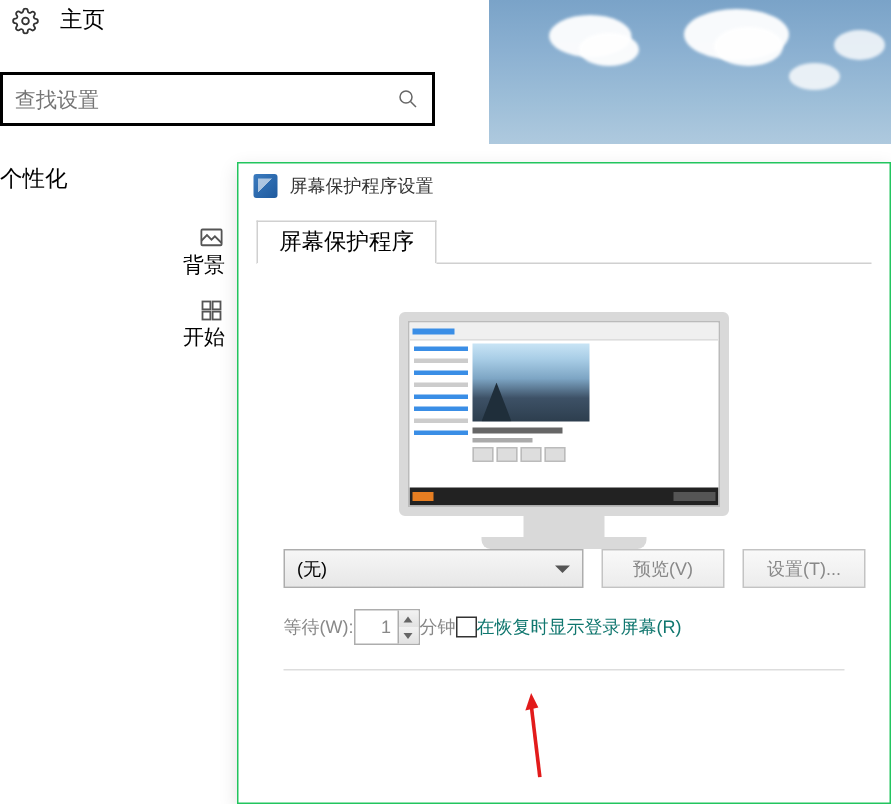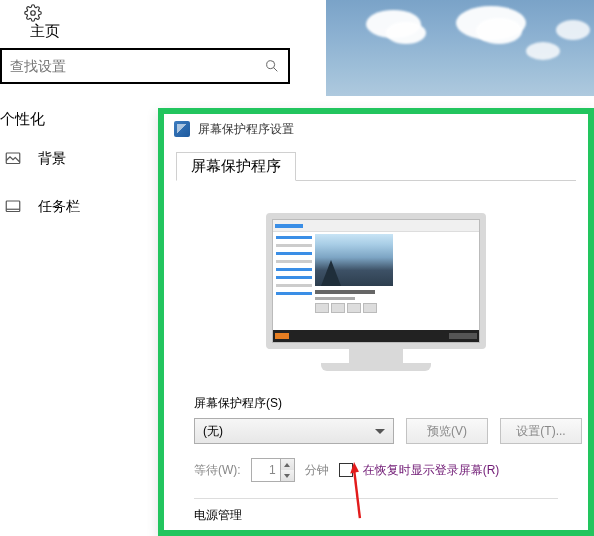--- a/index.html
+++ b/index.html
@@ -1,40 +1,40 @@
 <!DOCTYPE html>
 <html><head>
 <meta charset="utf-8">
 <style>
 * { box-sizing: border-box; margin: 0; padding: 0; font-family: "Microsoft YaHei", "Segoe UI", sans-serif; }
 body { background: #fff; width: 594px; height: 536px; overflow: hidden; position: relative; }
 
 .settings-bg { position: absolute; left: 0; top: 0; width: 594px; height: 536px; background: #fff; }
 
-.home-row { position: absolute; left: 16px; top: 4px; display: flex; align-items: flex-start; flex-direction: column; }
+.home-row { position: absolute; left: 0; top: 4px; display: flex; align-items: center; }
 .gear-icon { width: 18px; height: 18px; margin-left: 8px; color: #333; }
 .home-label { margin-left: 14px; font-size: 15px; color: #000; }
 
 .search-box { position: absolute; left: 0; top: 48px; width: 290px; height: 36px; border: 2px solid #000; display: flex; align-items: center; padding: 0 8px; }
 .search-input { border: none; outline: none; font-size: 14px; flex: 1; color: #666; background: transparent; }
 .search-icon { width: 16px; height: 16px; stroke: #666; fill: none; stroke-width: 1.5; }
 
 .section-title { position: absolute; left: 0; top: 110px; font-size: 15px; color: #000; }
 
 .nav-list { position: absolute; left: 0; top: 150px; width: 150px; }
-.nav-item { display: flex; align-items: flex-start; height: 48px; padding-left: 4px; cursor: pointer; }
+.nav-item { display: flex; align-items: flex-end; height: 48px; padding-left: 20px; cursor: pointer; flex-direction: column; }
 .nav-icon { width: 18px; height: 18px; color: #555; flex-shrink: 0; }
 .nav-label { margin-left: 16px; font-size: 14px; color: #000; }
 .nav-item.active .nav-icon { color: #0078d7; }
 .nav-item.active .nav-label { color: #0078d7; }
 
 .preview-img { position: absolute; right: 0; top: 0; width: 268px; height: 96px; background: linear-gradient(to bottom, #7aa3c8 0%, #8bb0d1 35%, #9dbed8 70%, #aec9de 100%); overflow: hidden; }
 .cloud { position: absolute; background: #fff; border-radius: 50%; filter: blur(1px); opacity: 0.95; }
 
-.dialog { position: absolute; left: 158px; top: 108px; width: 436px; height: 428px; background: #fff; border: 6px solid #22c55e; box-shadow: 0 4px 12px rgba(0,0,0,0.12); }
+.dialog { position: absolute; left: 158px; top: 108px; width: 436px; height: 428px; background: #fff; border: 1px solid #22c55e; box-shadow: 0 4px 12px rgba(0,0,0,0.12); }
 .dialog-titlebar { height: 30px; display: flex; align-items: center; padding: 0 10px; }
 .dialog-title-icon { width: 16px; height: 16px; background: linear-gradient(135deg,#3b7bbf,#1e5a9e); border-radius: 2px; margin-right: 8px; position: relative; }
 .dialog-title-icon::after { content:""; position:absolute; inset:3px; background:linear-gradient(135deg,#fff 0%,#fff 45%, transparent 46%); opacity:0.6; }
 .dialog-title { font-size: 12px; color: #333; }
 
 .tab-strip { margin: 8px 12px 0 12px; border-bottom: 1px solid #d0d0d0; display: flex; }
 .tab { background: #fff; border: 1px solid #d0d0d0; border-bottom: 1px solid #fff; padding: 4px 14px; font-size: 15px; margin-bottom: -1px; }
 
 .monitor-wrap { display: flex; justify-content: center; margin-top: 32px; }
 .monitor { width: 220px; }
@@ -56,22 +56,22 @@
 .ms-bottom::after { content:""; position:absolute; right:2px; top:3px; width:28px; height:6px; background:#555; }
 .monitor-stand { width: 54px; height: 14px; background: #d9d9d9; margin: 0 auto; }
 .monitor-base { width: 110px; height: 8px; background: #d9d9d9; margin: 0 auto; border-radius: 0 0 6px 6px; }
 
 .group-label { font-size: 12px; margin: 24px 0 6px 30px; color: #000; }
 .ss-row { display: flex; align-items: center; margin-left: 30px; gap: 12px; }
 .combo { width: 200px; height: 26px; border: 1px solid #adadad; background: linear-gradient(#f6f6f6,#e7e7e7); display: flex; align-items: center; padding: 0 8px; justify-content: space-between; font-size: 12px; }
 .combo-arrow { width: 0; height: 0; border-left: 5px solid transparent; border-right: 5px solid transparent; border-top: 5px solid #555; }
 .btn { width: 82px; height: 26px; border: 1px solid #c3c3c3; background: linear-gradient(#f9f9f9,#ececec); font-size: 12px; color: #888; display:flex; align-items:center; justify-content:center; }
 
-.wait-row { display: flex; align-items: center; margin: 14px 0 0 30px; font-size: 12px; color: #888; gap: 10px; }
-.wait-row .enabled { color: #701a75; }
+.wait-row { display: flex; align-items: center; margin: 14px 0 0 30px; font-size: 12px; color: #888; }
+.wait-row .enabled { color: #0f766e; }
 .spin { width: 44px; height: 24px; border: 1px solid #adadad; display: flex; }
 .spin input { width: 28px; border: none; text-align: right; padding-right: 4px; font-size: 12px; background:transparent; color:#888; }
 .spin-btns { width: 14px; display: flex; flex-direction: column; border-left: 1px solid #adadad; }
 .spin-up, .spin-down { flex:1; display:flex; align-items:center; justify-content:center; background: linear-gradient(#f2f2f2,#e2e2e2); }
 .tri-up { width:0; height:0; border-left:3px solid transparent; border-right:3px solid transparent; border-bottom:4px solid #666; }
 .tri-down { width:0; height:0; border-left:3px solid transparent; border-right:3px solid transparent; border-top:4px solid #666; }
 .chk { width: 14px; height: 14px; border: 1px solid #333; background:#fff; }
 .divider { border-top: 1px solid #ddd; margin: 16px 30px 0 30px; }
 
 .arrow-annot { position: absolute; left: 350px; top: 462px; width: 14px; height: 58px; pointer-events: none; }
@@ -102,24 +102,26 @@
   <div class="nav-list">
     <div class="nav-item">
       <svg class="nav-icon" viewBox="0 0 24 24" fill="none" stroke="currentColor" stroke-width="1.6">
           <rect x="3" y="4" width="18" height="14" rx="1"></rect>
           <path d="M3 14l5-5 4 4 3-3 6 6"></path>
         </svg>
       <span class="nav-label">背景</span>
     </div>
     <div class="nav-item">
       <svg class="nav-icon" viewBox="0 0 24 24" fill="none" stroke="currentColor" stroke-width="1.6">
-          <rect x="3" y="4" width="18" height="14" rx="1"></rect>
-          <line x1="3" y1="15" x2="21" y2="15"></line>
+          <rect x="4" y="4" width="7" height="7"></rect>
+          <rect x="13" y="4" width="7" height="7"></rect>
+          <rect x="4" y="13" width="7" height="7"></rect>
+          <rect x="13" y="13" width="7" height="7"></rect>
         </svg>
-      <span class="nav-label">任务栏</span>
+      <span class="nav-label">开始</span>
     </div>
   </div>
 
   <div class="preview-img">
     <div class="cloud" style="left:40px; top:10px; width:55px; height:28px;"></div>
     <div class="cloud" style="left:60px; top:22px; width:40px; height:22px;"></div>
     <div class="cloud" style="left:130px; top:6px; width:70px; height:34px;"></div>
     <div class="cloud" style="left:150px; top:18px; width:46px; height:26px;"></div>
     <div class="cloud" style="left:200px; top:42px; width:34px; height:18px; opacity:0.8;"></div>
     <div class="cloud" style="left:230px; top:20px; width:34px; height:20px; opacity:0.8;"></div>
@@ -164,21 +166,20 @@
               </div>
             </div>
             <div class="ms-bottom"></div>
           </div>
         </div>
         <div class="monitor-stand"></div>
         <div class="monitor-base"></div>
       </div>
     </div>
 
-    <div class="group-label">屏幕保护程序(S)</div>
     <div class="ss-row">
       <div class="combo">
         <span>(无)</span>
         <div class="combo-arrow"></div>
       </div>
       <div class="btn">预览(V)</div>
       <div class="btn">设置(T)...</div>
     </div>
 
     <div class="wait-row">
@@ -193,21 +194,20 @@
               <div class="tri-down"></div>
             </div>
         </div>
       </div>
       <span>分钟</span>
       <div class="chk"></div>
       <span class="enabled">在恢复时显示登录屏幕(R)</span>
     </div>
 
     <div class="divider"></div>
-    <div class="group-label" style="margin-top:8px;">电源管理</div>
   </div>
 
   <svg class="arrow-annot" viewBox="0 0 14 60">
     <line x1="10" y1="58" x2="4" y2="8" stroke="#e21b1b" stroke-width="2.5"></line>
     <polygon points="4,0 0,12 9,10" fill="#e21b1b"></polygon>
   </svg>
 
 </div>
 
 </body></html>

